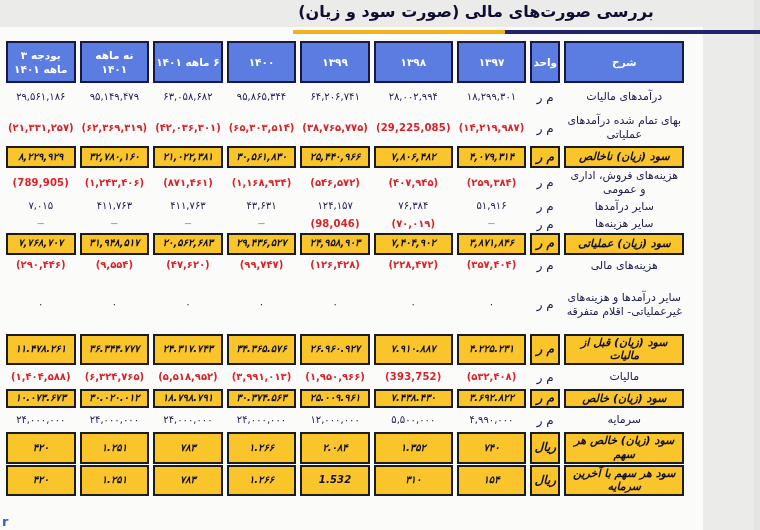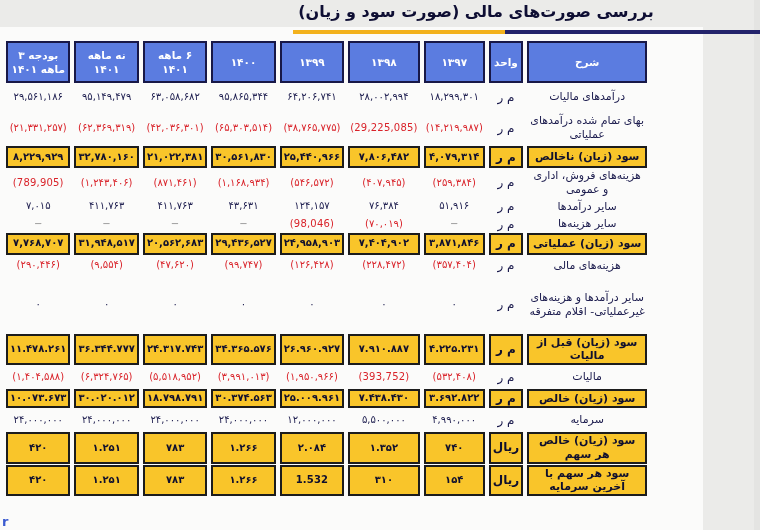--- a/index.html
+++ b/index.html
@@ -30,25 +30,25 @@
     font-weight:bold; font-size:10.5px; padding:1px 1px; line-height:1.35;
     text-align:center; vertical-align:middle;
   }
   td {
     font-size:10px; padding:0 2px; color:#1c1c4e;
     text-align:center; vertical-align:middle; line-height:1.25;
   }
   td.label { font-size:11px; }
   td.unit  { font-size:12px; }
   td.val   { direction:ltr; letter-spacing:0.2px; }
-  td.neg   { color:#d9232a; }
+  td.neg   { color:#d9232a;font-weight:bold; }
   td.dash  { color:#8f8f8f; }
   tr.hl td {
     background:#f9c52a; border:2px solid #1c1c1c;
-    font-weight:bold; color:#10102e;
+    font-weight:bold; color:#10102e;font-style:italic;
   }
   tbody tr:nth-child(1){height:26px} tbody tr:nth-child(2){height:34px}
   tbody tr:nth-child(3){height:22px} tbody tr:nth-child(4){height:24px}
   tbody tr:nth-child(5){height:18px} tbody tr:nth-child(6){height:15px}
   tbody tr:nth-child(7){height:22px} tbody tr:nth-child(8){height:20px}
   tbody tr:nth-child(9){height:56px} tbody tr:nth-child(10){height:28px}
   tbody tr:nth-child(11){height:22px} tbody tr:nth-child(12){height:17px}
   tbody tr:nth-child(13){height:22px} tbody tr:nth-child(14){height:18px}
   tbody tr:nth-child(15){height:25px} tbody tr:nth-child(16){height:34px}
   .footer-frag {

